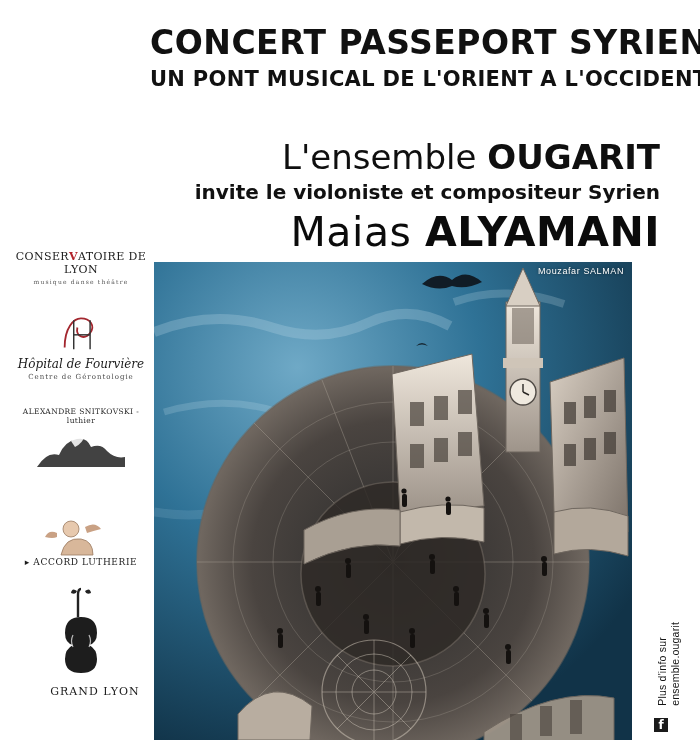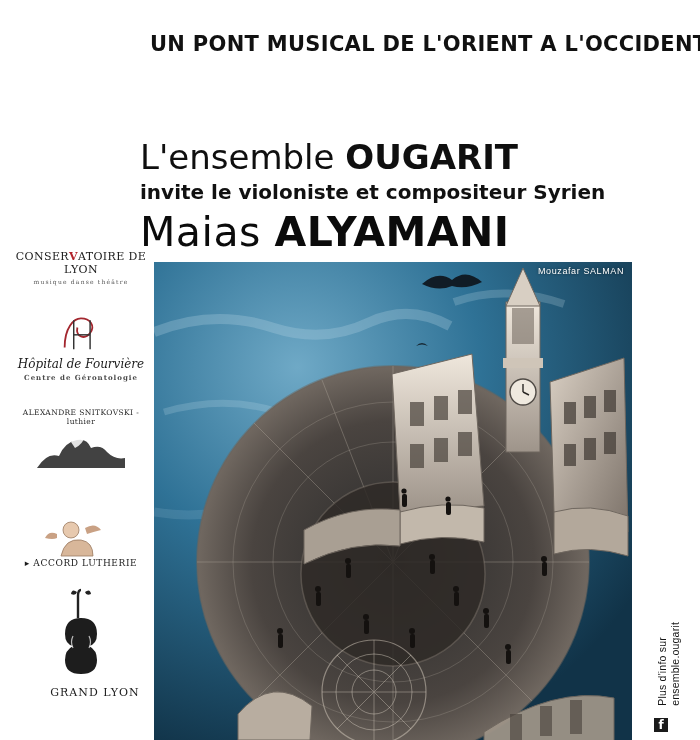--- a/index.html
+++ b/index.html
@@ -65,21 +65,21 @@
     margin-top: 6px;
     white-space: nowrap;
   }
 
   
   .ensemble-block {
     position: absolute;
     left: 140px;
     top: 140px;
     width: 520px;
-    text-align: left;
+    text-align: right;
   }
   .ens-line1 {
     font-family: "DejaVu Sans", sans-serif;
     font-weight: bold;
     font-size: 34px;
     color: #0f0f0f;
     letter-spacing: 0px;
     line-height: 1.0;
     white-space: nowrap;
   }
@@ -142,21 +142,20 @@
     font-size: 12px;
     font-style: italic;
     color: #1b1b1b;
   }
   .sponsor-caption {
     font-family: "DejaVu Serif", serif;
     font-size: 7px;
     color: #4a4a4a;
     letter-spacing: 1px;
     margin-top: 2px;
-    font-weight: bold;
   }
   .sponsor-tiny {
     font-family: "DejaVu Serif", serif;
     font-size: 7.5px;
     color: #2a2a2a;
     letter-spacing: 0.4px;
   }
   .sponsor-accord {
     font-family: "DejaVu Serif", serif;
     font-size: 9px;
@@ -251,20 +250,21 @@
 </style>
 </head>
 <body>
 
 <div class="poster">
 
   <div class="header">
 
 
     <div class="header-titles">
+      <div class="title-main">CONCERT PASSEPORT SYRIEN</div>
       <div class="title-sub">UN PONT MUSICAL DE L'ORIENT A L'OCCIDENT</div>
     </div>
   </div>
 
   <div class="ensemble-block">
     <div class="ens-line1">
       <span class="thin">L'ensemble </span><span>OUGARIT</span>
     </div>
     <div class="ens-line2">invite le violoniste et compositeur Syrien</div>
     <div class="ens-line3">

